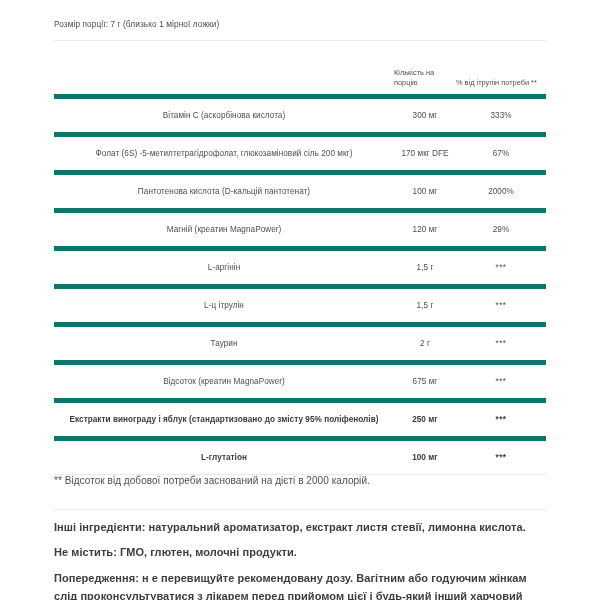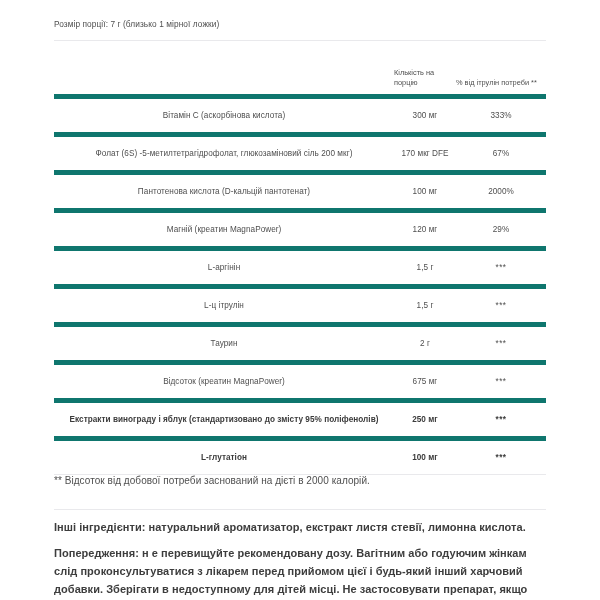--- a/index.html
+++ b/index.html
@@ -192,16 +192,17 @@
     </tbody>
   </table>
 
   <div class="footnote">
     <span>** Відсоток від добової потреби заснований на дієті в 2000 калорій.</span>
   </div>
 
 
   <div class="disclaimer">
     <p>Інші інгредієнти: натуральний ароматизатор, екстракт листя стевії, лимонна кислота.</p>
+    <p>Не містить: ГМО, глютен, молочні продукти.</p>
     <p class="warning">Попередження: н е перевищуйте рекомендовану дозу. Вагітним або годуючим жінкам слід проконсультуватися з лікарем перед прийомом цієї і будь-який інший харчовий добавки. Зберігати в недоступному для дітей місці. Не застосовувати препарат, якщо герметична мембрана під кришкою пошкоджена або відсутня. Зберігати в сухому прохолодному місці.</p>
   </div>
 
 </div>
 
 </body></html>

